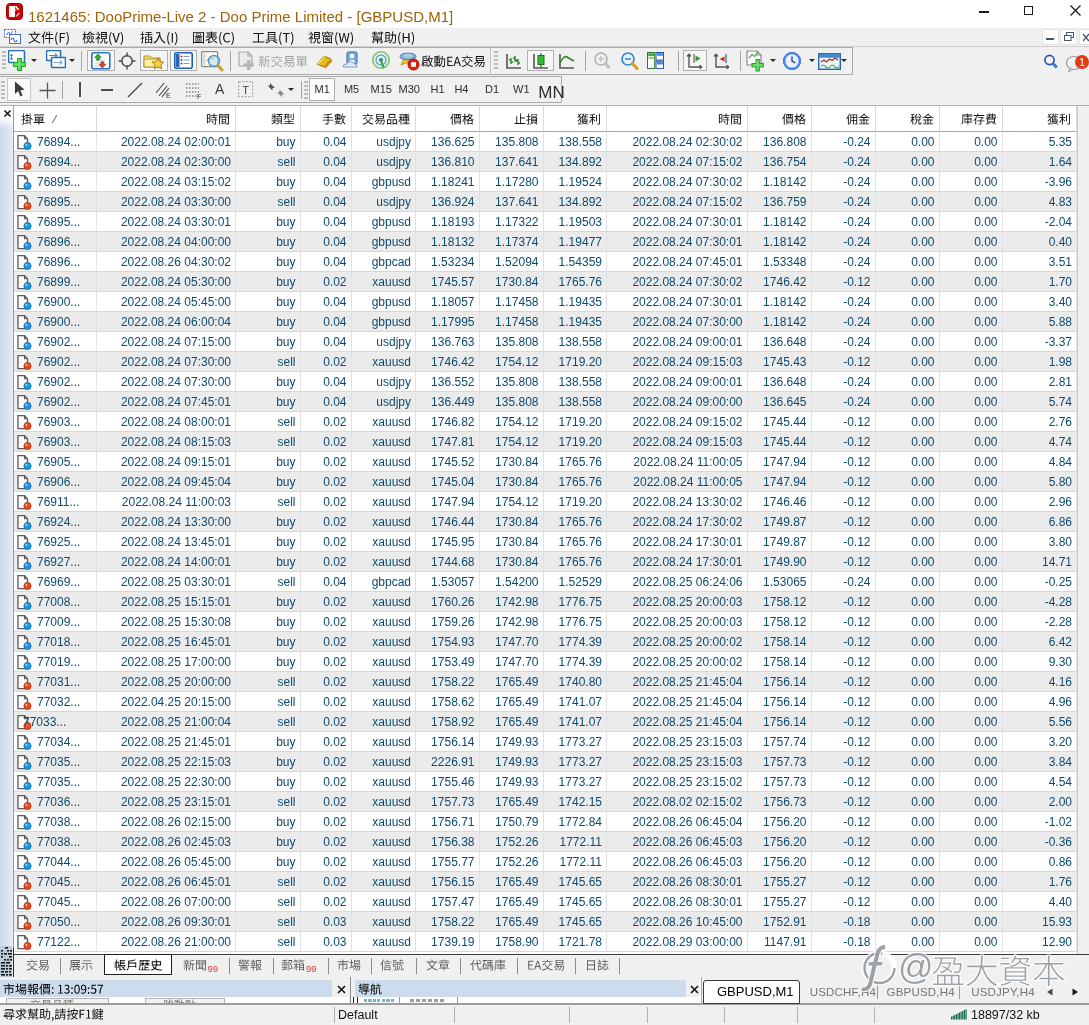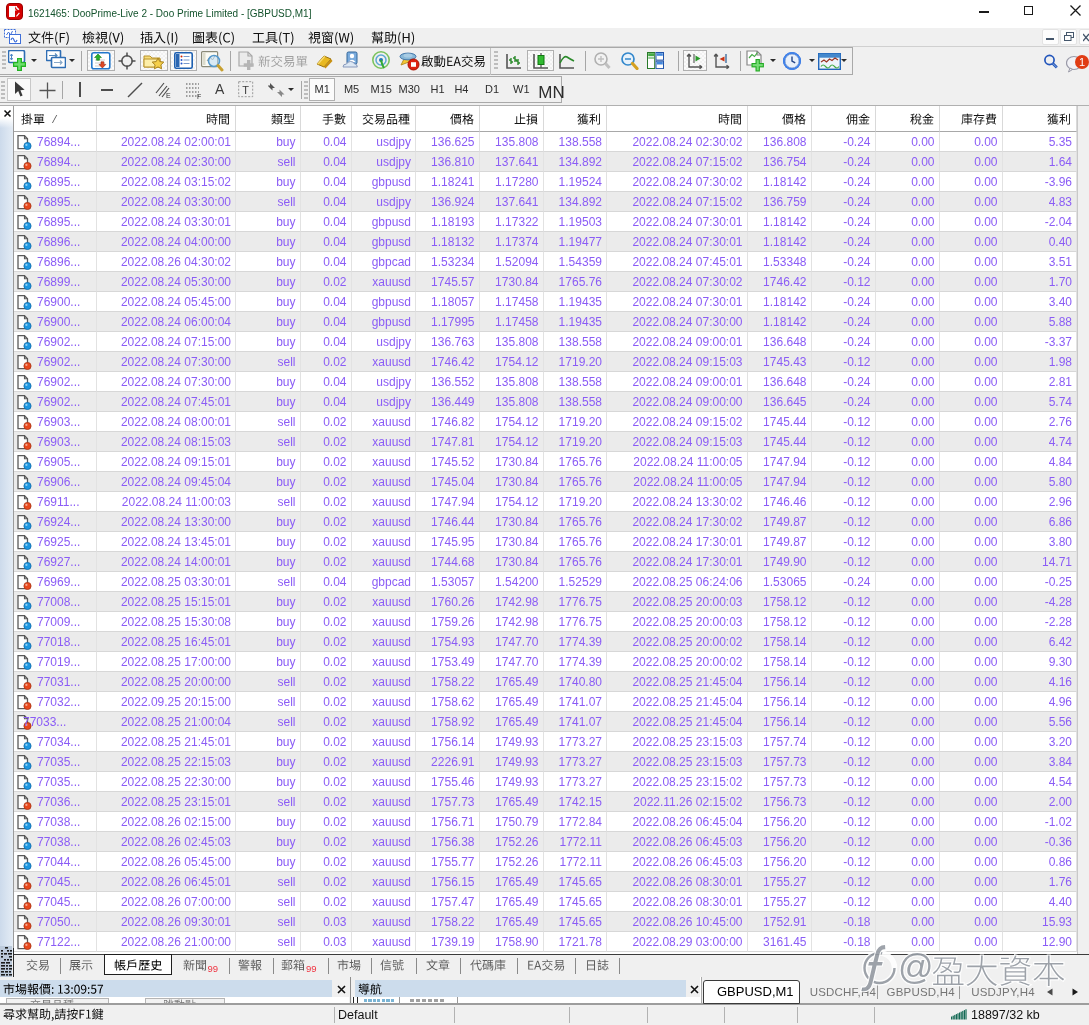--- a/index.html
+++ b/index.html
@@ -1,18 +1,18 @@
 <!DOCTYPE html>
 <html><head><meta charset="utf-8"><style>
 *{margin:0;padding:0;box-sizing:border-box}
 html,body{width:1089px;height:1025px;overflow:hidden;background:#fff}
 body{font-family:"Liberation Sans",sans-serif;position:relative}
 .ab{position:absolute}
 svg{display:block}
-.tbl{position:absolute;left:14px;top:106px;border-collapse:separate;border-spacing:0;table-layout:fixed;font-size:12px;color:#8b5cf6}
+.tbl{position:absolute;left:14px;top:106px;border-collapse:separate;border-spacing:0;table-layout:fixed;font-size:12px;color:#0c4a6e}
 .tbl td,.tbl th{overflow:hidden;white-space:nowrap;font-weight:normal;padding:0 4px 0 0;text-align:right;vertical-align:middle}
 .tbl th{border-right:1px solid #d9d9d9;border-bottom:1px solid #a8a8a8;height:26px;background:#fff;padding:0 6px 0 0}
 .tbl td{border-right:1px solid #e2e2e2;border-bottom:1px solid #d7d7d7;height:20px}
 .tbl tr.g td{background:#ebebeb}
 .tbl td.c1{text-align:left;padding:0;position:relative}
 .sep1{position:absolute;width:1px;background:#a6a6a6;top:51px;height:20px}
 .sep2{position:absolute;width:1px;background:#a6a6a6;top:81px;height:18px}
 .vsep{position:absolute;width:1px;background:#9b9b9b}
 .grip{position:absolute;width:4px;background-image:repeating-linear-gradient(to bottom,#bdbdbd 0,#bdbdbd 2px,transparent 2px,transparent 4px)}
 .ddw{position:absolute;width:0;height:0;border-left:3px solid transparent;border-right:3px solid transparent;border-top:3.6px solid #2b2b2b}
@@ -22,21 +22,21 @@
 <div class="ab" style="left:6px;top:3px">
     <svg width="17" height="17">
 <rect x="0.5" y="0.5" width="16" height="16" rx="3.5" fill="#d50000" stroke="#9b0000"></rect>
 <rect x="3" y="3" width="8" height="11" fill="#fbfbfb"></rect>
 <path d="M9.5 3.5 L13.5 7.5 L11 8 L9 6Z" fill="#d50000"></path>
 <rect x="9" y="7.5" width="5" height="6.5" fill="#d50000"></rect>
 <path d="M10 13 L13 9.5 L13.8 10.3 L10.8 13.8Z" fill="#fff"></path>
 <path d="M10.2 4.2 L12.8 6.8" stroke="#fff" stroke-width="1.6"></path>
 </svg>
   </div>
-<div class="ab" style="left:28px;top:7.5px;font-size:10px;color:#14532d">1621465: DooPrime-Live 2 - Doo Prime Limited - [GBPUSD,M1]</div>
+<div class="ab" style="left:28px;top:7.5px;font-size:15px;color:#a16207">1621465: DooPrime-Live 2 - Doo Prime Limited - [GBPUSD,M1]</div>
 <div class="ab" style="left:979px;top:11px;width:10px;height:1.6px;background:#1a1a1a"></div>
 <div class="ab" style="left:1024px;top:6px;width:9px;height:9px;border:1.4px solid #1a1a1a"></div>
 <div class="ab" style="left:1069px;top:4px">
     <svg width="13" height="13">
       <path d="M1.5 1.5 L11.5 11.5 M11.5 1.5 L1.5 11.5" stroke="#1a1a1a" stroke-width="1.3"></path>
     </svg>
   </div>
 <div class="ab" style="left:0;top:28px;width:1089px;height:19px;background:#f0f0f0;border-bottom:1px solid #d0d0d0"></div>
 <div class="ab" style="left:4px;top:29px">
     <svg width="17" height="16">
@@ -1106,21 +1106,21 @@
       <tr>
         <td class="c1">
           <svg width="15" height="16" style="position:absolute;left:3px;top:2px">
 <path d="M1 1.7 h6.5 l3 3 v10 h-9.5 z" fill="#fdfdfd" stroke="#5a5a5a" stroke-width="1.3"></path>
 <path d="M7.5 1.7 v3 h3" fill="none" stroke="#5a5a5a" stroke-width="1.1"></path>
 <circle cx="10.5" cy="12" r="3.6" fill="#e8491d" stroke="#a83212" stroke-width="0.8"></circle>
 <circle cx="9.4" cy="10.9" r="1.1" fill="#f5a88e"></circle>
 </svg>
           <span style="position:absolute;left:23px;top:3px">77032...</span>
         </td>
-        <td>2022.09.25 20:15:00</td>
+        <td>2022.04.25 20:15:00</td>
         <td>sell</td>
         <td>0.02</td>
         <td>xauusd</td>
         <td>1758.62</td>
         <td>1765.49</td>
         <td>1741.07</td>
         <td>2022.08.25 21:45:04</td>
         <td>1756.14</td>
         <td>-0.12</td>
         <td>0.00</td>
@@ -1233,21 +1233,21 @@
 </svg>
           <span style="position:absolute;left:23px;top:3px">77036...</span>
         </td>
         <td>2022.08.25 23:15:01</td>
         <td>sell</td>
         <td>0.02</td>
         <td>xauusd</td>
         <td>1757.73</td>
         <td>1765.49</td>
         <td>1742.15</td>
-        <td>2022.11.26 02:15:02</td>
+        <td>2022.08.02 02:15:02</td>
         <td>1756.73</td>
         <td>-0.12</td>
         <td>0.00</td>
         <td>0.00</td>
         <td>2.00</td>
       </tr>
       <tr>
         <td class="c1">
           <svg width="15" height="16" style="position:absolute;left:3px;top:2px">
 <path d="M1 1.7 h6.5 l3 3 v10 h-9.5 z" fill="#fdfdfd" stroke="#5a5a5a" stroke-width="1.3"></path>
@@ -1402,21 +1402,21 @@
           <span style="position:absolute;left:23px;top:3px">77122...</span>
         </td>
         <td>2022.08.26 21:00:00</td>
         <td>sell</td>
         <td>0.03</td>
         <td>xauusd</td>
         <td>1739.19</td>
         <td>1758.90</td>
         <td>1721.78</td>
         <td>2022.08.29 03:00:00</td>
-        <td>3161.45</td>
+        <td>1147.91</td>
         <td>-0.18</td>
         <td>0.00</td>
         <td>0.00</td>
         <td>12.90</td>
       </tr>
     </tbody>
   </table>
 <div style="position:absolute;left:206.0px;top:112.7px;width:24px;height:14px">
     <svg width="24" height="14" style="overflow:visible">
       <path transform="translate(0,10.6)" d="M5.1 -6.3H11.1V-5.5H5.1ZM4.6 -8.6H11.5V-7.8H4.6ZM4.6 -4.2H11.4V-3.3H4.6ZM7.6 -10.1H8.5V-5.8H7.6ZM9.2 -5.6H10V-0.1Q10 0.3 9.9 0.5Q9.8 0.7 9.6 0.8Q9.3 0.9 8.8 0.9Q8.3 0.9 7.6 0.9Q7.6 0.8 7.5 0.5Q7.4 0.3 7.3 0.1Q7.8 0.1 8.3 0.1Q8.8 0.1 8.9 0.1Q9 0.1 9.1 0.1Q9.2 0 9.2 -0.1ZM5.3 -2.5 6.1 -2.9Q6.4 -2.6 6.7 -2.2Q7 -1.9 7.2 -1.5Q7.5 -1.2 7.7 -0.9L6.9 -0.4Q6.7 -0.7 6.5 -1.1Q6.2 -1.4 5.9 -1.8Q5.6 -2.2 5.3 -2.5ZM1.3 -9.3H4.3V-1.4H1.3V-2.2H3.5V-8.5H1.3ZM1.4 -5.8H3.9V-5H1.4ZM0.9 -9.3H1.8V-0.4H0.9Z M16.2 -2.7H19.8V-2H16.2ZM16.1 -4.5H20.2V-0.2H16.1V-0.9H19.4V-3.8H16.1ZM15.7 -4.5H16.6V0.5H15.7ZM13.5 -7.9H16.9V-7.2H13.5ZM19.1 -7.9H22.5V-7.2H19.1ZM22.1 -9.6H23V-0.2Q23 0.2 22.9 0.4Q22.8 0.7 22.5 0.8Q22.2 0.9 21.7 0.9Q21.2 1 20.4 1Q20.4 0.8 20.4 0.7Q20.3 0.5 20.2 0.3Q20.2 0.2 20.1 0Q20.5 0 20.8 0Q21.2 0 21.4 0Q21.7 0 21.8 0Q22 0 22 -0Q22.1 -0.1 22.1 -0.2ZM13.6 -9.6H17.4V-5.4H13.6V-6.1H16.6V-8.9H13.6ZM22.5 -9.6V-8.9H19.4V-6.1H22.5V-5.4H18.5V-9.6ZM13.1 -9.6H14V1H13.1Z" fill="#151515"></path>

